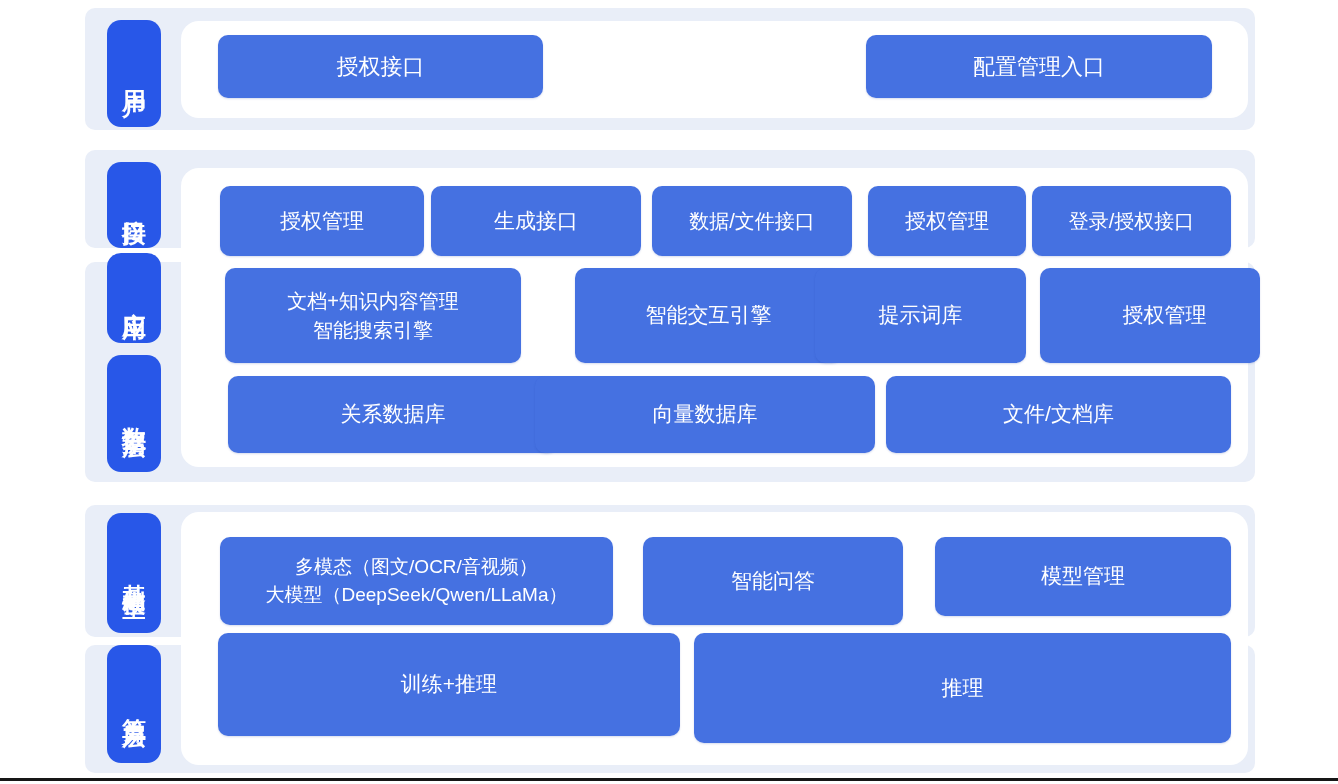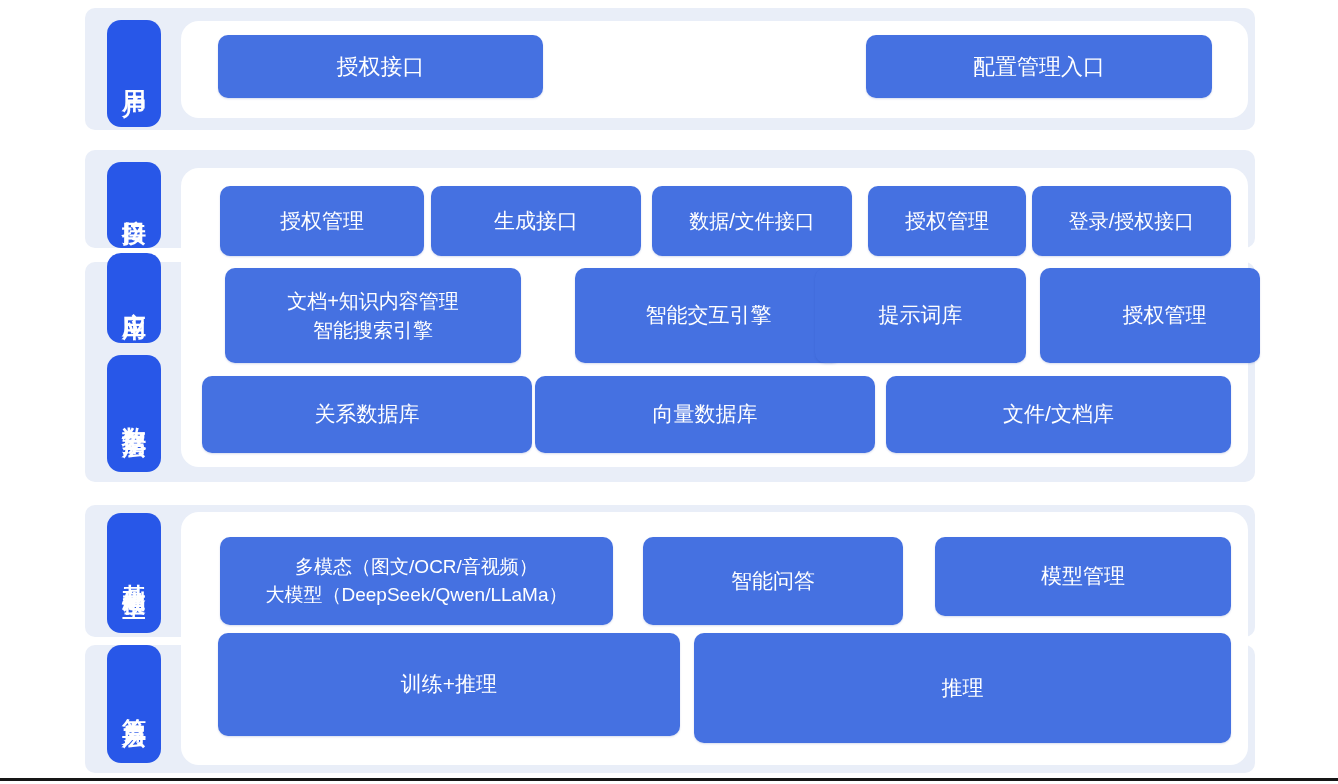--- a/index.html
+++ b/index.html
@@ -69,21 +69,21 @@
   <div class="btn small" style="left:652px;top:186px;width:200px;height:70px;">数据/文件接口</div>
   <div class="btn" style="left:868px;top:186px;width:158px;height:70px;">授权管理</div>
   <div class="btn small" style="left:1032px;top:186px;width:199px;height:70px;">登录/授权接口</div>
 
   <div class="btn small" style="left:225px;top:268px;width:296px;height:95px;">文档+知识内容管理
 智能搜索引擎</div>
   <div class="btn" style="left:535px;top:268px;width:267px;height:95px;margin-left:40px;">智能交互引擎</div>
   <div class="btn" style="left:815px;top:268px;width:211px;height:95px;">提示词库</div>
   <div class="btn" style="left:1040px;top:268px;width:191px;height:95px;padding-left:29px;">授权管理</div>
 
-  <div class="btn" style="left:202px;top:376px;width:330px;height:77px;">关系数据库</div>
+  <div class="btn" style="left:228px;top:376px;width:330px;height:77px;">关系数据库</div>
   <div class="btn" style="left:535px;top:376px;width:340px;height:77px;">向量数据库</div>
   <div class="btn" style="left:886px;top:376px;width:345px;height:77px;">文件/文档库</div>
 
   <div class="btn" style="left:220px;top:537px;width:393px;height:88px;font-size:19px;line-height:1.5;">多模态（图文/OCR/音视频）
 大模型（DeepSeek/Qwen/LLaMa）</div>
   <div class="btn" style="left:643px;top:537px;width:260px;height:88px;">智能问答</div>
   <div class="btn" style="left:935px;top:537px;width:296px;height:79px;">模型管理</div>
 
   <div class="btn" style="left:218px;top:633px;width:462px;height:103px;">训练+推理</div>
   <div class="btn" style="left:694px;top:633px;width:537px;height:110px;">推理</div>

